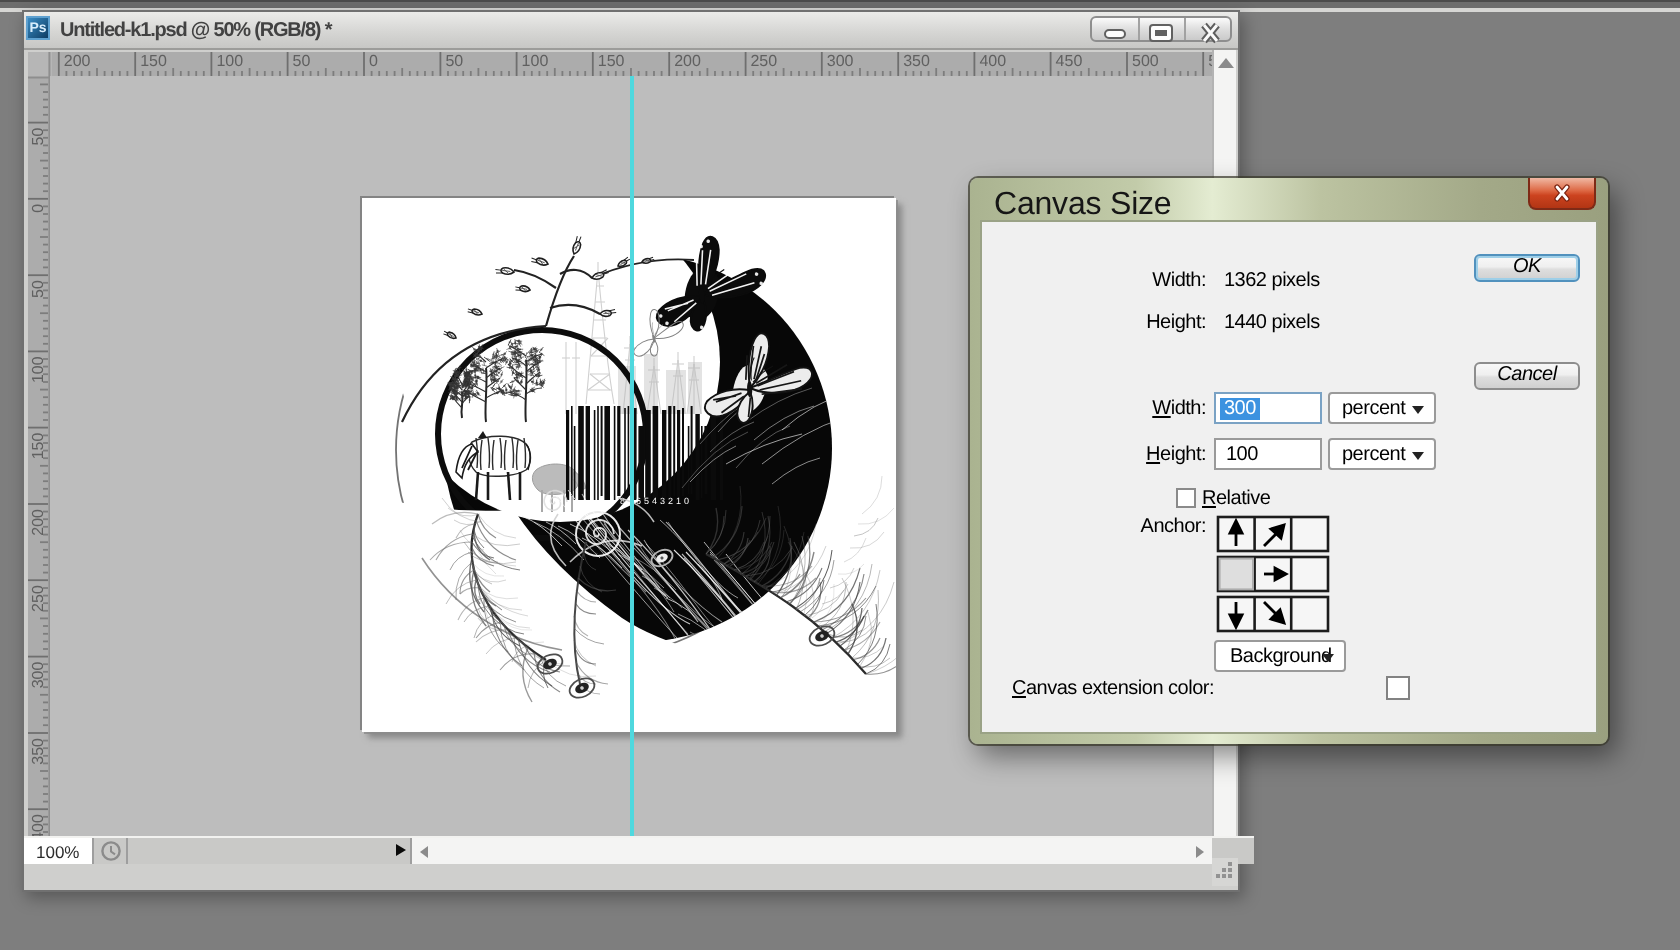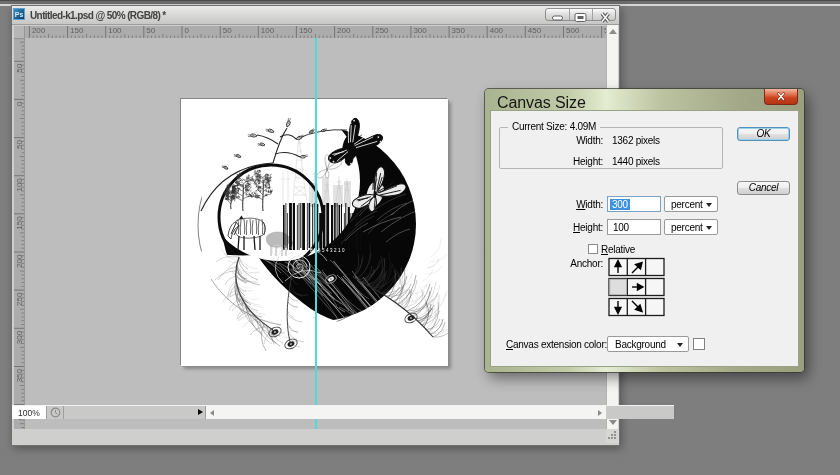--- a/index.html
+++ b/index.html
@@ -11,21 +11,21 @@
 #titlebar { left:12px; top:6px; width:607px; height:19px; background:linear-gradient(#ebebe9,#d6d6d4 55%,#c7c7c5); border-bottom:1px solid #9c9c9a; }
 #psicon { left:13px; top:8px; width:12px; height:12px; background:linear-gradient(135deg,#3a8cc4,#0d3c63); border:1px solid #5ea0cf; color:#d8edfc; font-size:7px; font-weight:bold; text-align:center; line-height:11px; }
 #title { left:30px; top:9.5px; font-size:10px; font-weight:bold; color:#424242; white-space:nowrap; letter-spacing:-0.6px; }
 #winbtns { left:545px; top:8px; width:71px; height:13px; border:1px solid #8e8e8e; border-radius:3px; background:linear-gradient(#fbfbfb,#dedede 50%,#cacaca); display:flex; }
 #winbtns div { flex:1; border-right:1px solid #a2a2a2; position:relative; }
 #winbtns div:last-child { border-right:none; }
 #canvasarea { left:25px; top:38px; width:581px; height:391px; background:#bdbdbd; overflow:hidden; }
 #whitecanvas { left:156px; top:61px; width:267px; height:267px; background:#fff; box-shadow:-1px -1px 0 rgba(125,125,125,0.9), 1px 1px 0 rgba(140,140,140,0.8), 3px 3px 3px rgba(95,95,95,0.55); }
 #guide { left:290px; top:0; width:2px; height:391px; background:#4fd8de; }
 #vscroll { left:606px; top:25px; width:12px; height:404px; background:#f4f4f3; border-left:1px solid #b3b3b3; }
-#statusbar { left:12px; top:405px; width:662px; height:14px; background:#c9c9c7; border-top:1px solid #f2f2f0; font-size:8.5px; color:#2c2c2c; }
+#statusbar { left:12px; top:418px; width:615px; height:14px; background:#c9c9c7; border-top:1px solid #f2f2f0; font-size:8.5px; color:#2c2c2c; }
 .sbseg { position:absolute; top:0; height:13px; border-right:1px solid #9e9e9e; }
 #grip { left:606px; top:429px; width:13px; height:14px; background:#d6d6d4; position:absolute; }
 #dlg { left:485px; top:89px; width:319px; height:283px; border-radius:4px;
   background:linear-gradient(90deg,#aab390 0%, #c2cba9 26%, #e4ecd2 38%, #bcc3a1 55%, #a3a988 80%, #9aa07f 100%);
   box-shadow:0 0 0 1px rgba(55,55,40,0.7), 4px 6px 14px rgba(0,0,0,0.45); }
 #dlgtitle { left:12px; top:5px; font-size:16px; color:#161616; letter-spacing:-0.1px; }
 #dlgclient { left:5px; top:21px; width:309px; height:257px; background:#f0f0f0; border:1px solid #9aa286;
   font-size:10px; letter-spacing:-0.25px; }
 .grpbox { position:absolute; border:1px solid #b5b5b5; border-radius:2px; }
 .legend { position:absolute; top:-7px; left:8px; background:#f0f0f0; padding:0 4px; color:#000; white-space:nowrap; }
@@ -1767,23 +1767,20 @@
 
   <div class="abs" id="dlg">
     <div class="abs" id="dlgtitle">Canvas Size</div>
     <div class="abs" style="left:279px; top:0; width:34px; height:16px; border-radius:0 0 4px 4px; border:1px solid #7e2a16; border-top:none; background:linear-gradient(#f0b9a4,#dd6844 42%,#cc431f 58%,#b23514);">
       <svg width="32" height="15" style="position:absolute;left:0;top:0;">
           <path d="M13.5 4.5 L18.5 10.5 M18.5 4.5 L13.5 10.5" stroke="#7a2210" stroke-width="2.6" stroke-linecap="round"></path>
           <path d="M13.5 4.5 L18.5 10.5 M18.5 4.5 L13.5 10.5" stroke="#fff" stroke-width="1.4" stroke-linecap="round"></path>
         </svg>
     </div>
     <div class="abs" id="dlgclient">
-      <div class="grpbox" style="left:8px; top:16px; width:224px; height:42px;">
-        <div class="legend">Current Size: 4.09M</div>
-      </div>
       <div class="rlbl" style="left:52px; top:23.5px;">Width:</div>
       <div class="lbl" style="left:121px; top:23.5px;text-align:right;">1362 pixels</div>
       <div class="rlbl" style="left:52px; top:44.5px;">Height:</div>
       <div class="lbl" style="left:121px; top:44.5px;">1440 pixels</div>
 
       <div class="rlbl" style="left:52px; top:88px;"><u>W</u>idth:</div>
       <div class="ifield" style="left:116px; top:85px; border-color:#7aa2c4;">
           <span style="position:absolute;left:2px;top:1.5px;background:#3c92e0;color:#fff;padding:0 2px;">300</span>
         </div>
       <div class="combo" style="left:173px; top:85px; width:54px;">
@@ -1823,21 +1820,21 @@
             <path d="M34 5.5 L32.5 12 L27.5 7.5 Z"></path>
           <line x1="24" y1="30" x2="31" y2="30"></line>
             <path d="M35 30 L29.5 33 L29.5 27 Z"></path>
           <line x1="10" y1="44" x2="10" y2="52"></line>
             <path d="M10 56.5 L7 50.5 L13 50.5 Z"></path>
           <line x1="24" y1="44" x2="31" y2="51"></line>
             <path d="M34 54.5 L27.5 52.5 L32 48 Z"></path>
         </g>
       </svg>
       <div class="lbl" style="left:15px; top:228px;"><u>C</u>anvas extension color:</div>
-      <div class="combo" style="left:116px; top:225px; width:82px;">
+      <div class="combo" style="left:116px; top:209px; width:66px;">
           <span style="position:absolute;left:7px;top:1.5px;">Background</span>
           <span class="ar"></span>
         </div>
       <div class="abs" style="left:202px; top:227px; width:12px; height:12px; background:#fff; border:1px solid #828282; box-shadow:inset 0 0 0 1px #fff;"></div>
       <div class="btn" style="top:16px; border-color:#5191bd; box-shadow:0 0 0 1px #9ecfe8 inset;">OK</div>
       <div class="btn" style="top:38px;margin-top:32px;">Cancel</div>
     </div>
   </div>
 </div>
 

